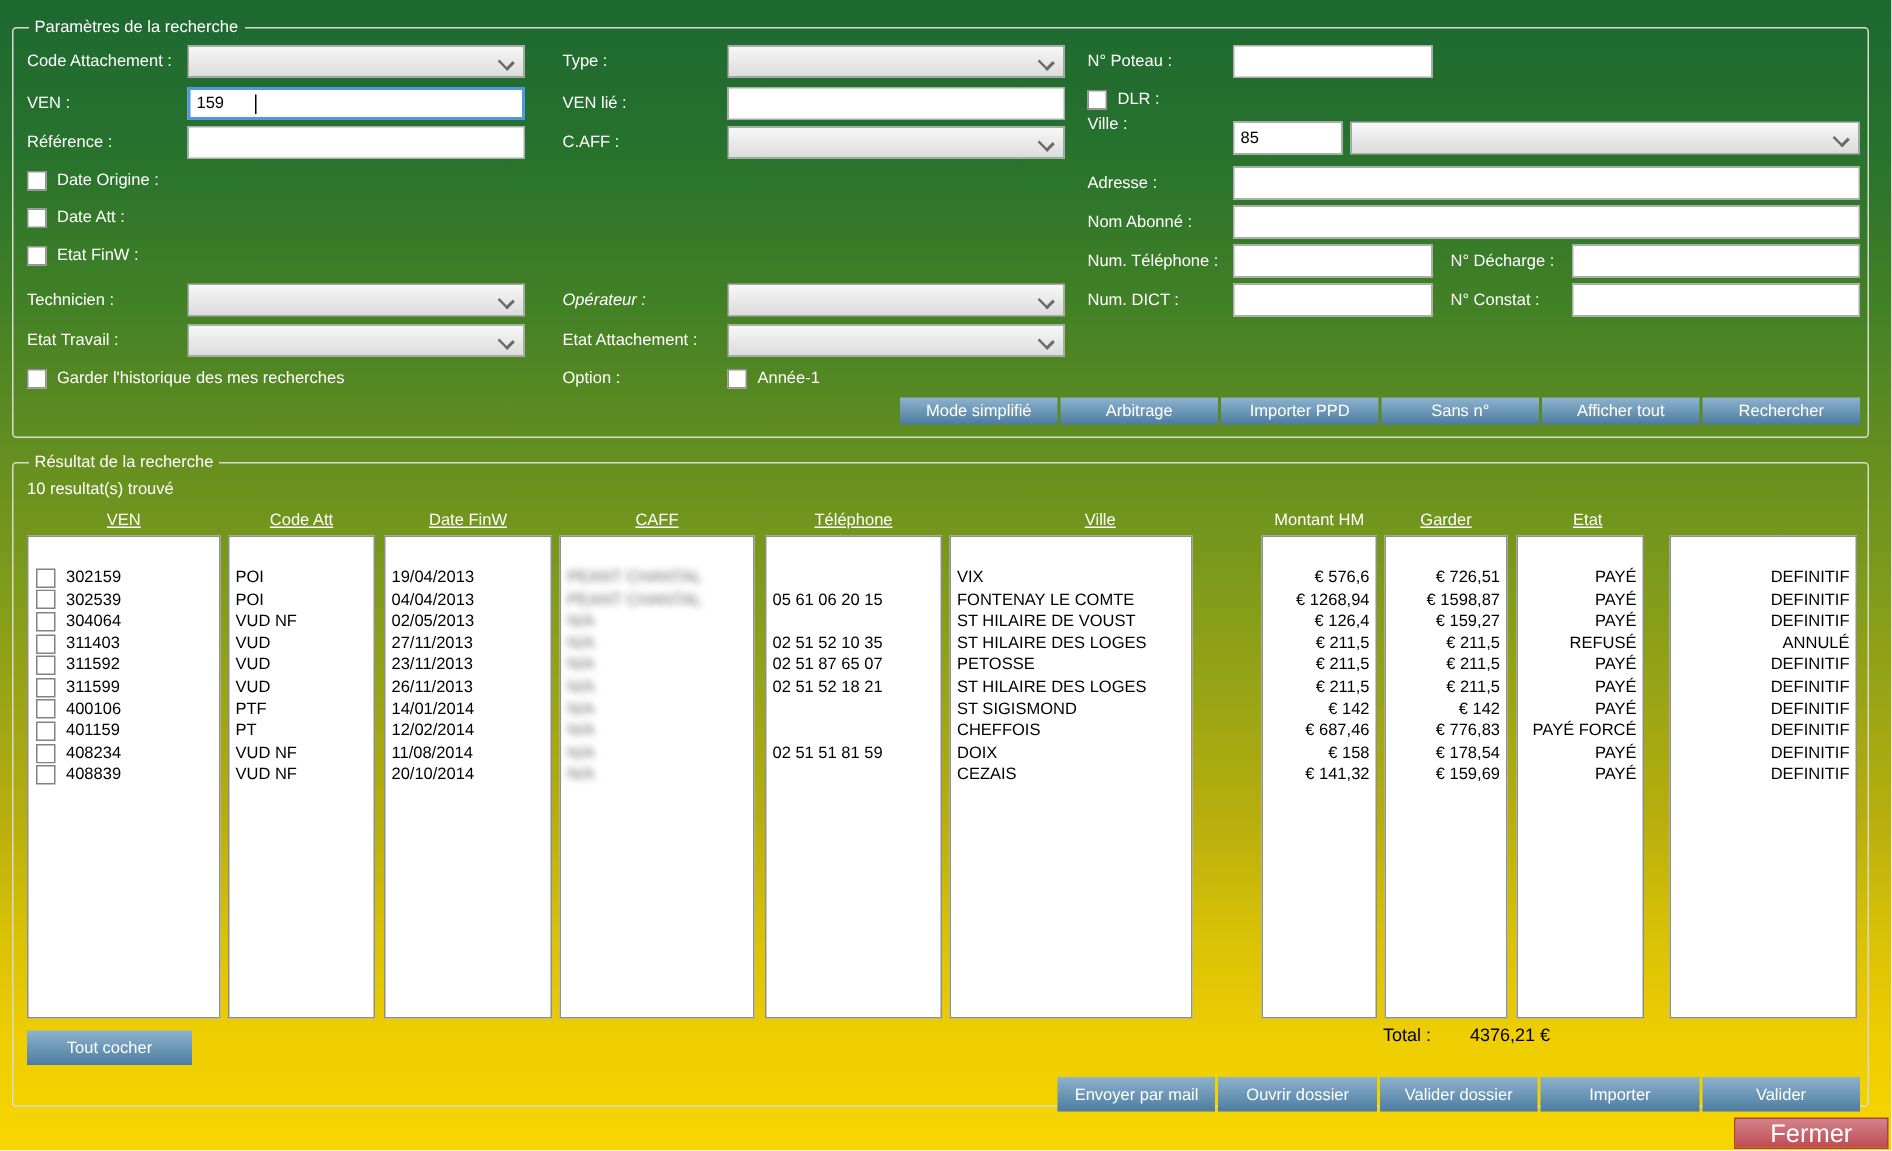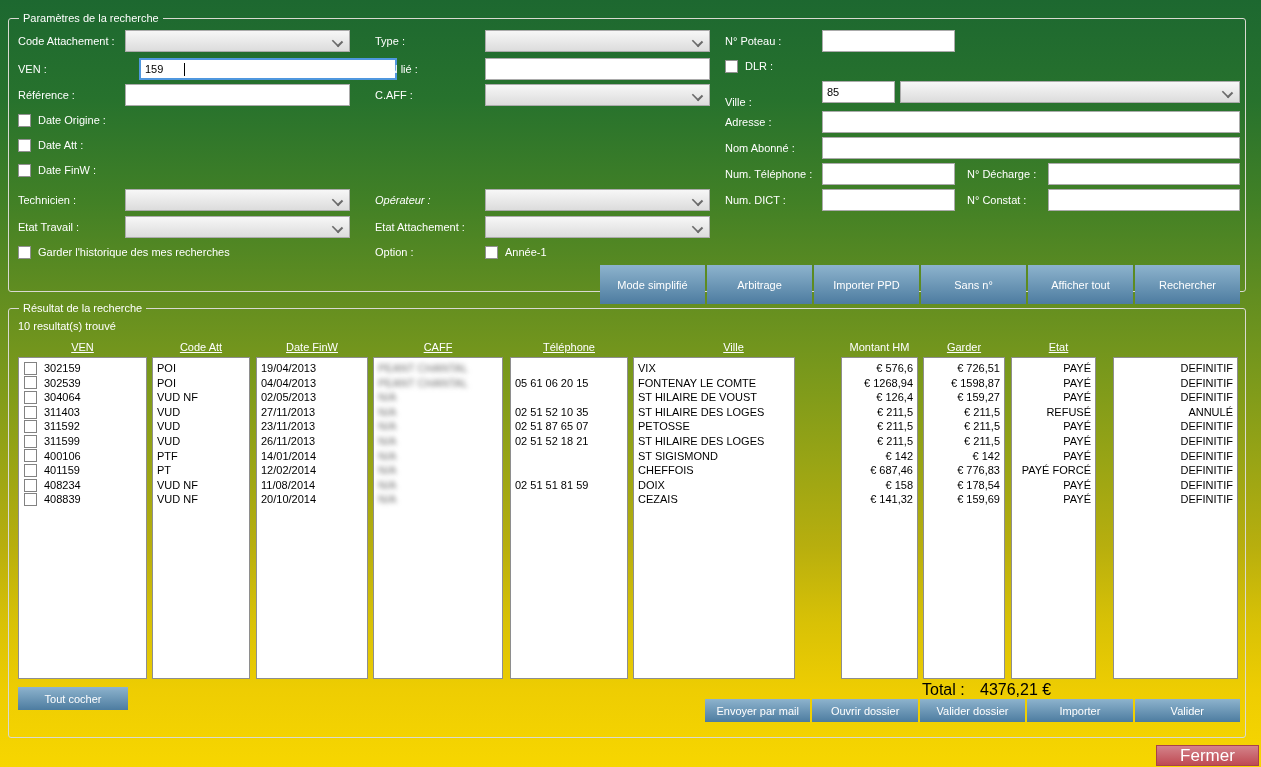--- a/index.html
+++ b/index.html
@@ -22,66 +22,66 @@
   .combo{position:absolute;height:22px;box-sizing:border-box;border:1px solid #ababab;
          background:linear-gradient(#f7f7f7,#dcdcdc);cursor:default;}
   .chev{position:absolute;right:7px;top:6px;width:7px;height:7px;
         border-right:2px solid #6a6a6a;border-bottom:2px solid #6a6a6a;
         transform:rotate(45deg) scaleY(0.8);}
   .fcheck{position:absolute;width:13px;height:13px;background:#fff;border:1px solid #919191;box-sizing:border-box;}
   .btnrow{position:absolute;display:flex;gap:2px;}
   .bblue{flex:1;display:flex;align-items:center;justify-content:center;
          background:linear-gradient(#8db3cd,#4d7ca0);color:#fff;font-size:11px;cursor:pointer;white-space:nowrap;}
   .lb{position:absolute;top:357px;height:322px;background:#fff;border:1px solid #8e8e8e;
-      box-sizing:border-box;overflow:hidden;padding-top:3px;}
+      box-sizing:border-box;overflow:hidden;padding-top:20px;}
   .lr{height:14.6px;line-height:14.6px;font-size:11px;padding:0 4px;white-space:nowrap;color:#000;overflow:hidden;}
   .lr.flex{display:flex;align-items:center;}
   .lcb{display:inline-block;width:11px;height:11px;background:#fff;border:1px solid #828282;
        margin:0 7px 0 1px;box-sizing:content-box;flex:0 0 auto;}
   .ra .lr{text-align:right;}
   .blurcol .lr{filter:blur(2.5px);color:#6d6d6d;}
   .ch{position:absolute;top:340px;height:15px;text-align:center;color:#fff;font-size:11px;line-height:15px;}
   .u{text-decoration:underline;cursor:pointer;}
-  .total{position:absolute;color:#000;font-size:16px;height:14px;line-height:14px;}
+  .total{position:absolute;color:#000;font-size:12px;height:14px;line-height:14px;}
   #btn-close{position:absolute;left:1156px;top:745px;width:103px;height:21px;
              background:linear-gradient(#d3838a,#bf4a53);border:1px solid #a8414b;box-sizing:border-box;
              color:#fff;font-size:17px;display:flex;align-items:center;justify-content:center;cursor:pointer;}
   #btn-toutcocher{position:absolute;left:18px;top:687px;width:110px;height:23px;}
 </style>
 </head>
 <body>
 
 <div id="root">
 
   <fieldset class="grp" style="left:8px;top:12px;width:1236px;height:278px;">
     <legend>Paramètres de la recherche</legend>
   </fieldset>
 
   <span class="lbl" style="left:18px;top:30px;">Code Attachement :</span>
   <div class="combo" style="left:125px;top:30px;width:225px;">
       <span class="chev"></span>
     </div>
 
   <span class="lbl" style="left:18px;top:58px;">VEN :</span>
-  <div class="tbox tfocus" style="left:139px;top:58px;width:258px;gap:20px;">
+  <div class="tbox tfocus" style="left:125px;top:58px;width:225px;gap:20px;">
       <span>159</span>
       <span class="caret"></span>
     </div>
 
   <span class="lbl" style="left:18px;top:84px;">Référence :</span>
   <input class="tbox" style="left: 125px; top: 84px; width: 225px;">
 
   <span class="fcheck" style="left:18px;top:114px;"></span>
   <span class="lbl13" style="left:38px;top:114px;">Date Origine :</span>
 
   <span class="fcheck" style="left:18px;top:139px;"></span>
   <span class="lbl13" style="left:38px;top:139px;">Date Att :</span>
 
   <span class="fcheck" style="left:18px;top:164px;"></span>
-  <span class="lbl13" style="left:38px;top:164px;">Date FinW :</span>
+  <span class="lbl13" style="left:38px;top:164px;">Etat FinW :</span>
 
   <span class="lbl" style="left:18px;top:189px;">Technicien :</span>
   <div class="combo" style="left:125px;top:189px;width:225px;">
       <span class="chev"></span>
     </div>
 
   <span class="lbl" style="left:18px;top:216px;">Etat Travail :</span>
   <div class="combo" style="left:125px;top:216px;width:225px;">
       <span class="chev"></span>
     </div>
@@ -115,21 +115,21 @@
   <span class="lbl13" style="left:375px;top:246px;">Option :</span>
   <span class="fcheck" style="left:485px;top:246px;"></span>
   <span class="lbl13" style="left:505px;top:246px;">Année-1</span>
 
   <span class="lbl" style="left:725px;top:30px;">N° Poteau :</span>
   <input class="tbox" style="left: 822px; top: 30px; width: 133px;">
 
   <span class="fcheck" style="left:725px;top:60px;"></span>
   <span class="lbl13" style="left:745px;top:60px;">DLR :</span>
 
-  <span class="lbl" style="left:725px;top:91px;">Ville :</span>
+  <span class="lbl" style="left:725px;top:72px;">Ville :</span>
   <input class="tbox" style="left: 822px; top: 81px; width: 73px;" value="85">
   <div class="combo" style="left:900px;top:81px;width:340px;">
       <span class="chev"></span>
     </div>
 
   <span class="lbl" style="left:725px;top:111px;">Adresse :</span>
   <input class="tbox" style="left: 822px; top: 111px; width: 418px;">
 
   <span class="lbl" style="left:725px;top:137px;">Nom Abonné :</span>
   <input class="tbox" style="left: 822px; top: 137px; width: 418px;">
@@ -137,21 +137,21 @@
   <span class="lbl" style="left:725px;top:163px;">Num. Téléphone :</span>
   <input class="tbox" style="left: 822px; top: 163px; width: 133px;">
   <span class="lbl" style="left:967px;top:163px;">N° Décharge :</span>
   <input class="tbox" style="left: 1048px; top: 163px; width: 192px;">
 
   <span class="lbl" style="left:725px;top:189px;">Num. DICT :</span>
   <input class="tbox" style="left: 822px; top: 189px; width: 133px;">
   <span class="lbl" style="left:967px;top:189px;">N° Constat :</span>
   <input class="tbox" style="left: 1048px; top: 189px; width: 192px;">
 
-  <div class="btnrow" style="left:600px;top:265px;width:640px;height:39px;">
+  <div class="btnrow" style="left:600px;top:265px;width:640px;height:18px;">
     <div class="bblue">Mode simplifié</div>
     <div class="bblue">Arbitrage</div>
     <div class="bblue">Importer PPD</div>
     <div class="bblue">Sans n°</div>
     <div class="bblue">Afficher tout</div>
     <div class="bblue">Rechercher</div>
   </div>
 
   <fieldset class="grp" style="left:8px;top:302px;width:1236px;height:434px;">
     <legend>Résultat de la recherche</legend>
@@ -330,21 +330,21 @@
     <div class="lr">DEFINITIF</div>
   </div>
 
   <div class="btnrow" id="btn-toutcocher">
     <div class="bblue">Tout cocher</div>
   </div>
 
   <span class="total" style="left:922px;top:683px;">Total :</span>
   <span class="total" style="left:980px;top:683px;">4376,21 €</span>
 
-  <div class="btnrow" style="left:705px;top:699px;width:535px;height:23px;">
+  <div class="btnrow" style="left:705px;top:718px;width:535px;height:23px;">
     <div class="bblue">Envoyer par mail</div>
     <div class="bblue">Ouvrir dossier</div>
     <div class="bblue">Valider dossier</div>
     <div class="bblue">Importer</div>
     <div class="bblue">Valider</div>
   </div>
 
   <div id="btn-close">Fermer</div>
 
 </div>

